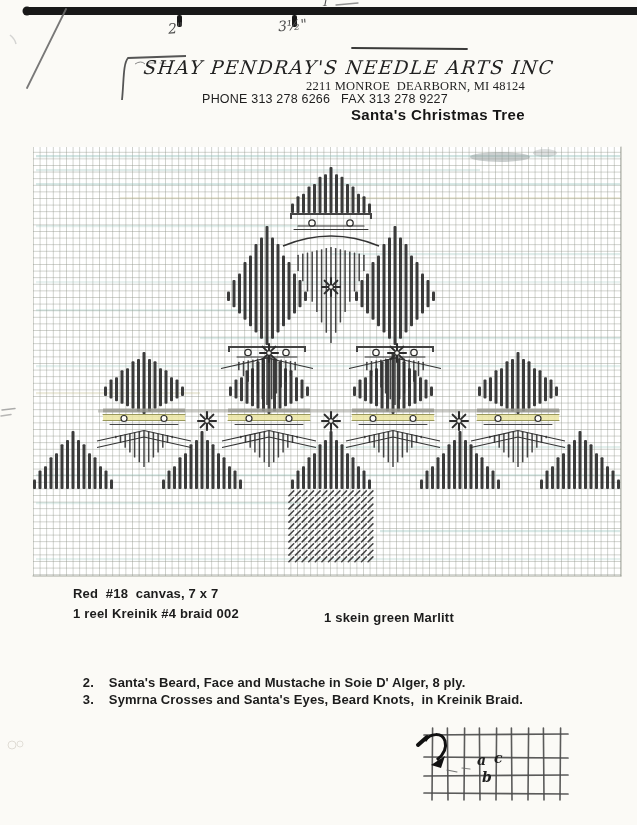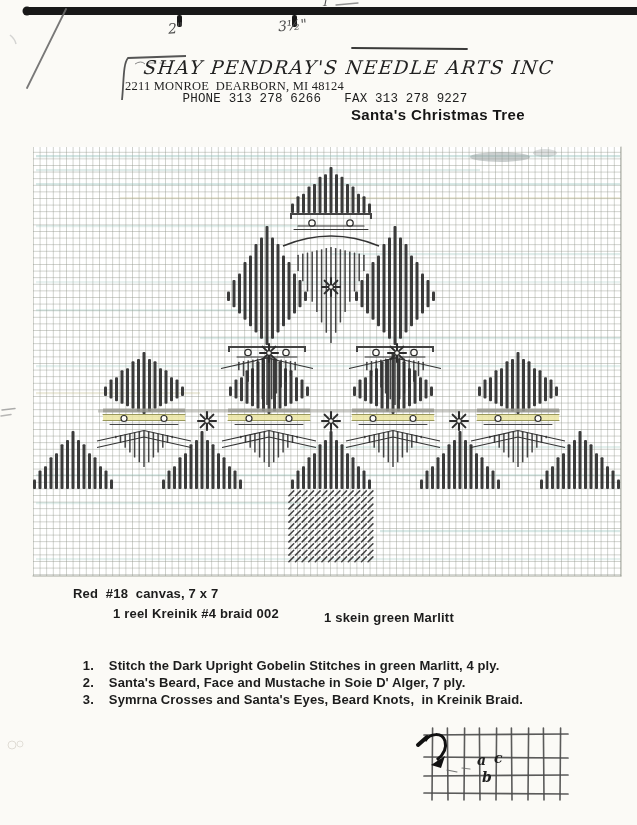--- a/index.html
+++ b/index.html
@@ -4,23 +4,23 @@
 <style>
   html,body{margin:0;padding:0;background:#e8e8e8;}
   #page{position:relative;width:637px;height:825px;background:#fbfaf6;overflow:hidden;
         font-family:"Liberation Sans",sans-serif;}
   #gfx{position:absolute;left:0;top:0;}
   .abs{position:absolute;}
   .hand{font-family:"DejaVu Serif",serif;font-style:italic;color:#4f4f4f;}
   .company{left:140px;top:56px;width:380px;text-align:center;
      font-family:"DejaVu Serif",serif;font-style:italic;font-size:19px;letter-spacing:1.5px;
      color:#222;transform:skewX(-6deg) scaleX(.98);white-space:nowrap;}
-  .addr{left:125px;top:79px;width:400px;text-align:left;font-family:"Liberation Serif",serif;
+  .addr{left:125px;top:79px;width:400px;text-align:right;font-family:"Liberation Serif",serif;
      font-size:12.5px;color:#1e1e1e;letter-spacing:.2px;white-space:pre;}
-  .phone{left:125px;top:92px;width:400px;text-align:center;font-family:Liberation Mono, monospace;
+  .phone{left:125px;top:92px;width:400px;text-align:center;font-family:Liberation Sans, sans-serif;
      font-size:12.5px;color:#1e1e1e;letter-spacing:.2px;white-space:pre;}
   .pgtitle{left:125px;top:106px;width:400px;text-align:right;font-size:15px;font-weight:bold;
      color:#151515;letter-spacing:.4px;}
   .mat{font-size:13px;font-weight:bold;color:#1c1c1c;white-space:pre;letter-spacing:.2px;}
   .instr-row{position:absolute;left:68px;width:540px;font-size:13px;font-weight:bold;
      color:#1c1c1c;white-space:pre;letter-spacing:.1px;}
   .instr-row .num{display:inline-block;width:26px;}
   .rlabel{font-size:14px;}
   .keyletter{font-family:"DejaVu Serif",serif;font-style:italic;font-weight:bold;
      font-size:14px;color:#1f1f1f;}
@@ -597,28 +597,25 @@
   <div class="abs company">SHAY PENDRAY'S NEEDLE ARTS INC</div>
   <div class="abs addr">2211 MONROE  DEARBORN, MI 48124</div>
   <div class="abs phone">PHONE 313 278 6266   FAX 313 278 9227</div>
   <div class="abs pgtitle">Santa's Christmas Tree</div>
 
   <div class="abs hand rlabel" style="left:168px;top:20px;transform:rotate(-5deg);">2"</div>
   <div class="abs hand rlabel" style="left:278px;top:17px;transform:rotate(-5deg);">3½"</div>
   <div class="abs hand pencil-note">1</div>
 
   <div class="abs mat" style="left:73px;top:586px;">Red  #18  canvas, 7 x 7</div>
-  <div class="abs mat" style="left:73px;top:606px;margin-left:40px;">1 reel Kreinik #4 braid 002</div>
+  <div class="abs mat" style="left:73px;top:606px;">1 reel Kreinik #4 braid 002</div>
   <div class="abs mat" style="left:324px;top:610px;">1 skein green Marlitt</div>
 
-  <div class="instr-row" style="top:643px;">
-    <span class="num">1.</span><span>Stitch the Dark Upright Gobelin Stitches in green Marlitt, 4 ply.</span>
-  </div>
   <div class="instr-row" style="top:660px;">
-    <span class="num">2.</span><span>Santa's Beard, Face and Mustache in Soie D' Alger, 7 ply.</span>
+    <span class="num">2.</span><span>Santa's Beard, Face and Mustache in Soie D' Alger, 8 ply.</span>
   </div>
   <div class="instr-row" style="top:677px;">
     <span class="num">3.</span><span>Symrna Crosses and Santa's Eyes, Beard Knots,  in Kreinik Braid.</span>
   </div>
 
   <div class="abs keyletter" style="left:477px;top:752px;">a</div>
   <div class="abs keyletter" style="left:494px;top:750px;">c</div>
   <div class="abs keyletter" style="left:482px;top:769px;">b</div>
 </div>
 

